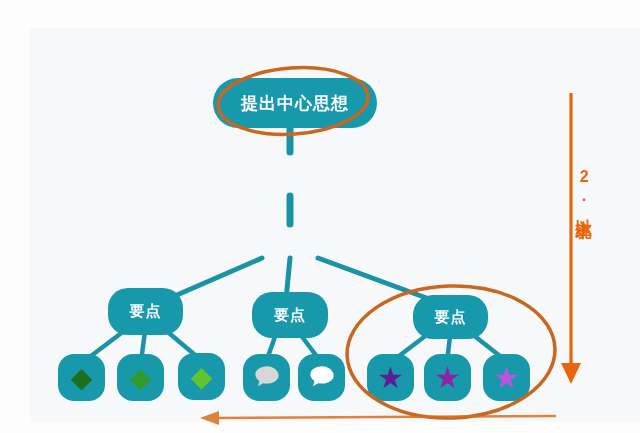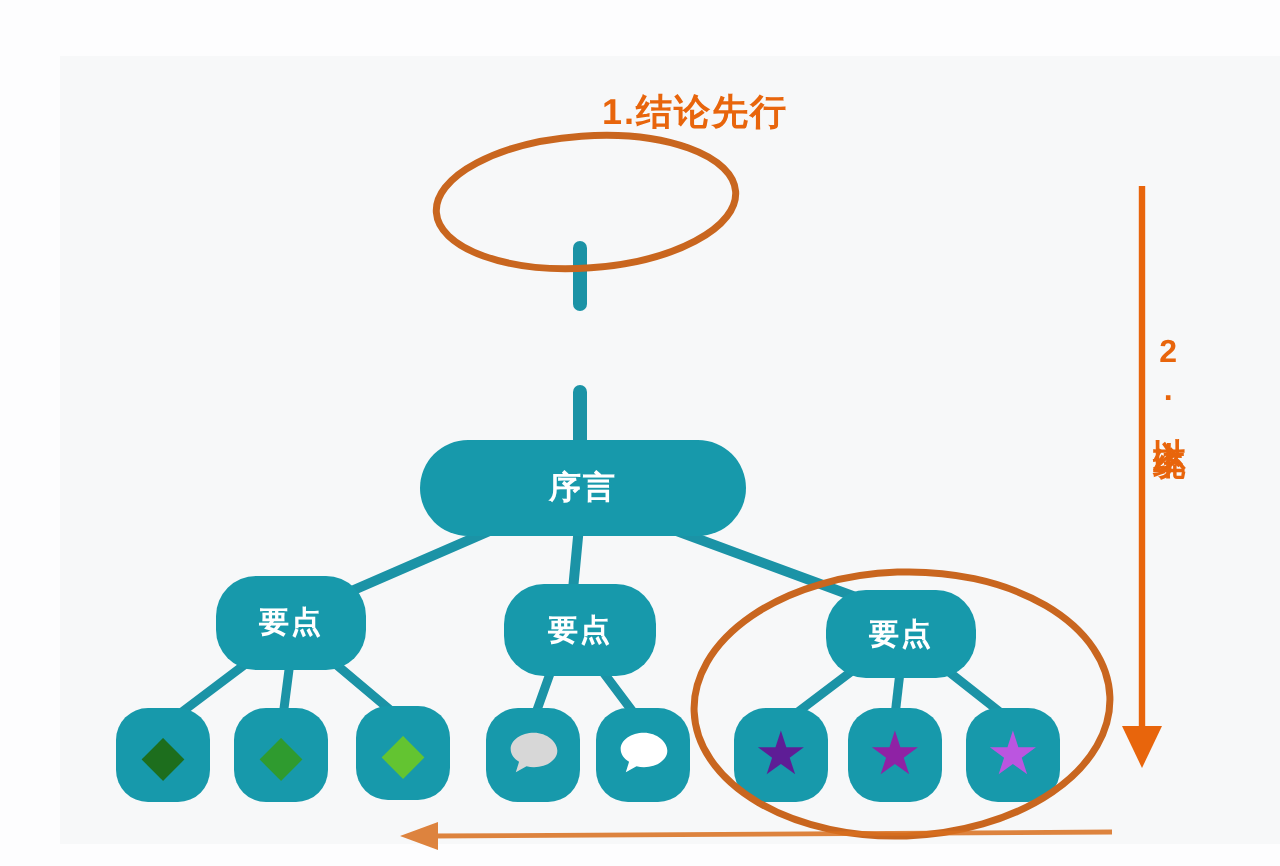--- a/index.html
+++ b/index.html
@@ -56,21 +56,21 @@
       <line x1="145" y1="331" x2="141" y2="362" stroke-width="4.5"></line>
       <line x1="163" y1="328" x2="201" y2="360" stroke-width="4.5"></line>
       <line x1="276" y1="334" x2="266" y2="362" stroke-width="4.5"></line>
       <line x1="300" y1="334" x2="321" y2="362" stroke-width="4.5"></line>
       <line x1="428" y1="334" x2="391" y2="362" stroke-width="4.5"></line>
       <line x1="450" y1="336" x2="447" y2="362" stroke-width="4.5"></line>
       <line x1="472" y1="334" x2="505" y2="360" stroke-width="4.5"></line>
     </g>
   </svg>
 
-  <div class="node" id="node-level3">序言</div>
+  <div class="node" id="node-root">提出中心思想</div>
   <div class="node" id="node-kp1">要点</div>
   <div class="node" id="node-kp2">要点</div>
   <div class="node" id="node-kp3">要点</div>
 
   <div class="leaf" style="left: 58px; color: rgb(29, 110, 29);">
       <span class="glyph">◆</span>
     </div>
   <div class="leaf" style="left: 117px; color: rgb(47, 155, 47);">
       <span class="glyph">◆</span>
     </div>
@@ -103,15 +103,14 @@
     <g>
       <line x1="571" y1="93" x2="571" y2="366" stroke="#e8650c" stroke-width="3.2"></line>
       <polygon points="571,384 561,363 581,363" fill="#e8650c"></polygon>
     </g>
     <g opacity="0.85">
       <line x1="216" y1="418" x2="556" y2="416" stroke="#d96f1e" stroke-width="2.4"></line>
       <polygon points="200,418 219,411 219,425" fill="#d96f1e"></polygon>
     </g>
   </svg>
 
-  <div class="ann-label" id="ann-step1">1.结论先行</div>
   <div class="ann-label" id="ann-step2">2.以上统下</div>
 </div>
 
 </body></html>

